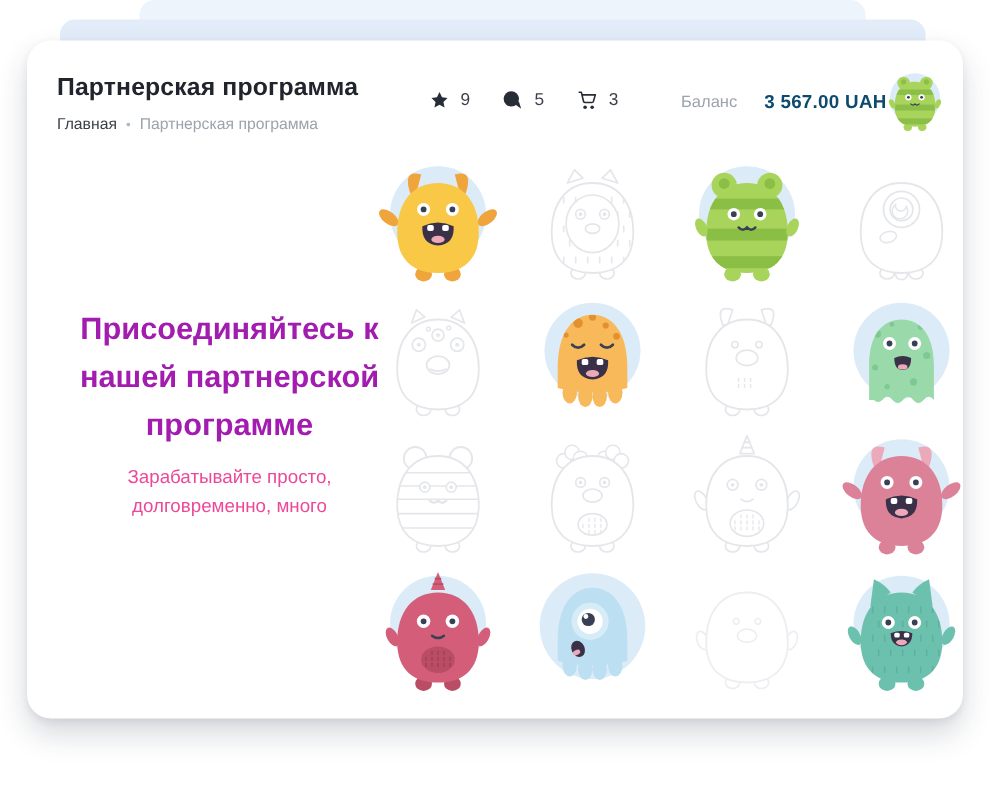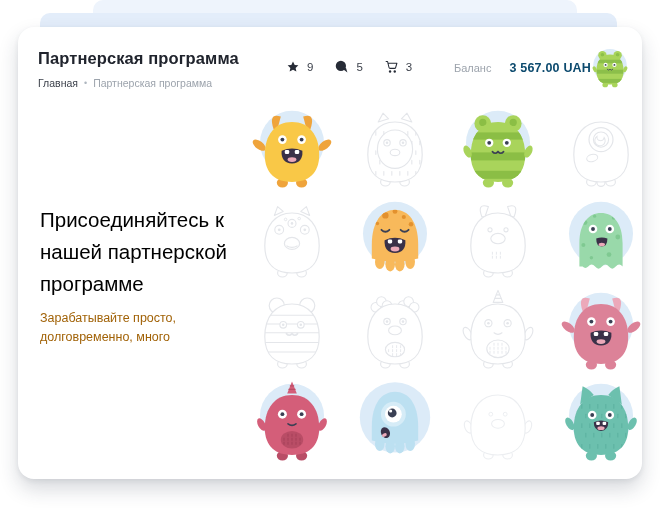--- a/index.html
+++ b/index.html
@@ -3,43 +3,43 @@
 <meta charset="utf-8">
 <style>
   html,body{margin:0;padding:0;background:#ffffff;}
   body{width:660px;height:523px;font-family:"Liberation Sans",sans-serif;}
   .stage{position:relative;width:660px;height:523px;overflow:hidden;}
 
   .bar-back{position:absolute;left:93px;top:0;width:484px;height:20px;background:#EEF4FC;border-radius:10px 10px 0 0;}
   .bar-mid{position:absolute;left:40px;top:13px;width:577px;height:24px;background:#E3EDFA;border-radius:10px 10px 0 0;}
 
   .card{position:absolute;left:18px;top:27px;width:624px;height:452px;background:#fff;border-radius:16px;
-        box-shadow:0 10px 20px rgba(35,45,65,.18),0 2px 5px rgba(35,45,65,.08);}
+        box-shadow:0 10px 20px rgba(35,45,65,.18),0 2px 5px rgba(35,45,65,.08);text-align:center;}
 
   .title{position:absolute;left:20px;top:22px;font-size:16.5px;font-weight:700;color:#20242D;letter-spacing:.1px;}
   .breadcrumb{position:absolute;left:20px;top:50px;font-size:10.5px;color:#9CA3AC;display:flex;gap:6px;align-items:center;}
   .breadcrumb .home{color:#3A3F49;cursor:pointer;}
   .breadcrumb .sep{font-size:9px;color:#AEB6BF;}
 
   .stats{position:absolute;left:268px;top:32px;display:flex;align-items:center;gap:21px;}
   .stat{display:flex;align-items:center;gap:7px;cursor:pointer;}
   .stat svg{display:block;}
   .stat .count{font-size:11.5px;color:#3A3F49;}
 
   .balance{position:absolute;left:436px;top:34px;display:flex;align-items:center;gap:18px;cursor:pointer;}
   .balance .label{font-size:11px;color:#9CA3AC;}
   .balance .amount{font-size:12.5px;font-weight:700;color:#0c4a6e;letter-spacing:.2px;}
   .caret{width:0;height:0;border-left:4px solid transparent;border-right:4px solid transparent;border-top:5px solid #C7CDD4;margin-left:1px;}
 
   .avatar{position:absolute;left:572px;top:20px;width:40px;height:43px;cursor:pointer;}
   .avatar svg{width:100%;height:100%;display:block;}
 
   .hero{position:absolute;left:22px;top:177px;width:226px;}
-  .hero h1{margin:0;font-size:20.5px;line-height:1.55;font-weight:400;color:#000000;}
-  .hero p{margin:10px 0 0;font-size:12.5px;line-height:1.5;color:#a16207;}
+  .hero h1{margin:0;font-size:20.5px;line-height:1.55;font-weight:700;color:#a21caf;}
+  .hero p{margin:10px 0 0;font-size:12.5px;line-height:1.5;color:#ec4899;}
 
   .monster-grid{position:absolute;left:234px;top:80px;display:grid;
         grid-template-columns:repeat(4,80px);grid-auto-rows:86px;column-gap:23px;row-gap:5px;}
   .monster{width:80px;height:86px;}
   .monster svg{width:100%;height:100%;display:block;}
 </style>
 </head>
 <body>
 
 <div class="stage">

